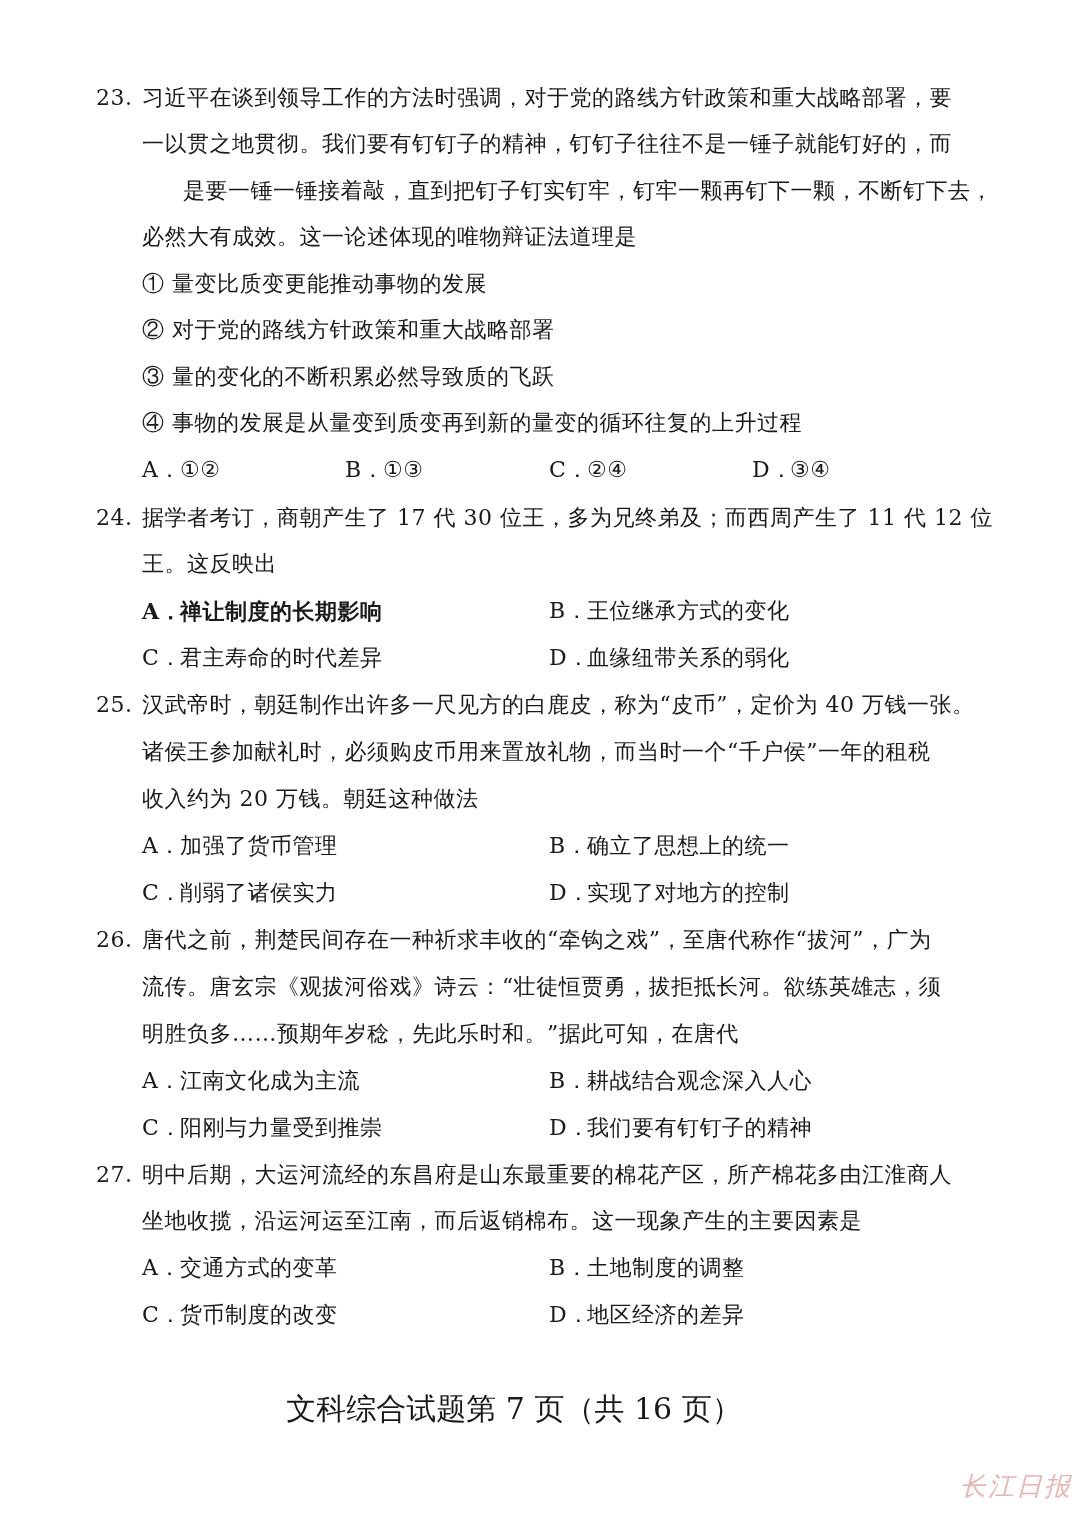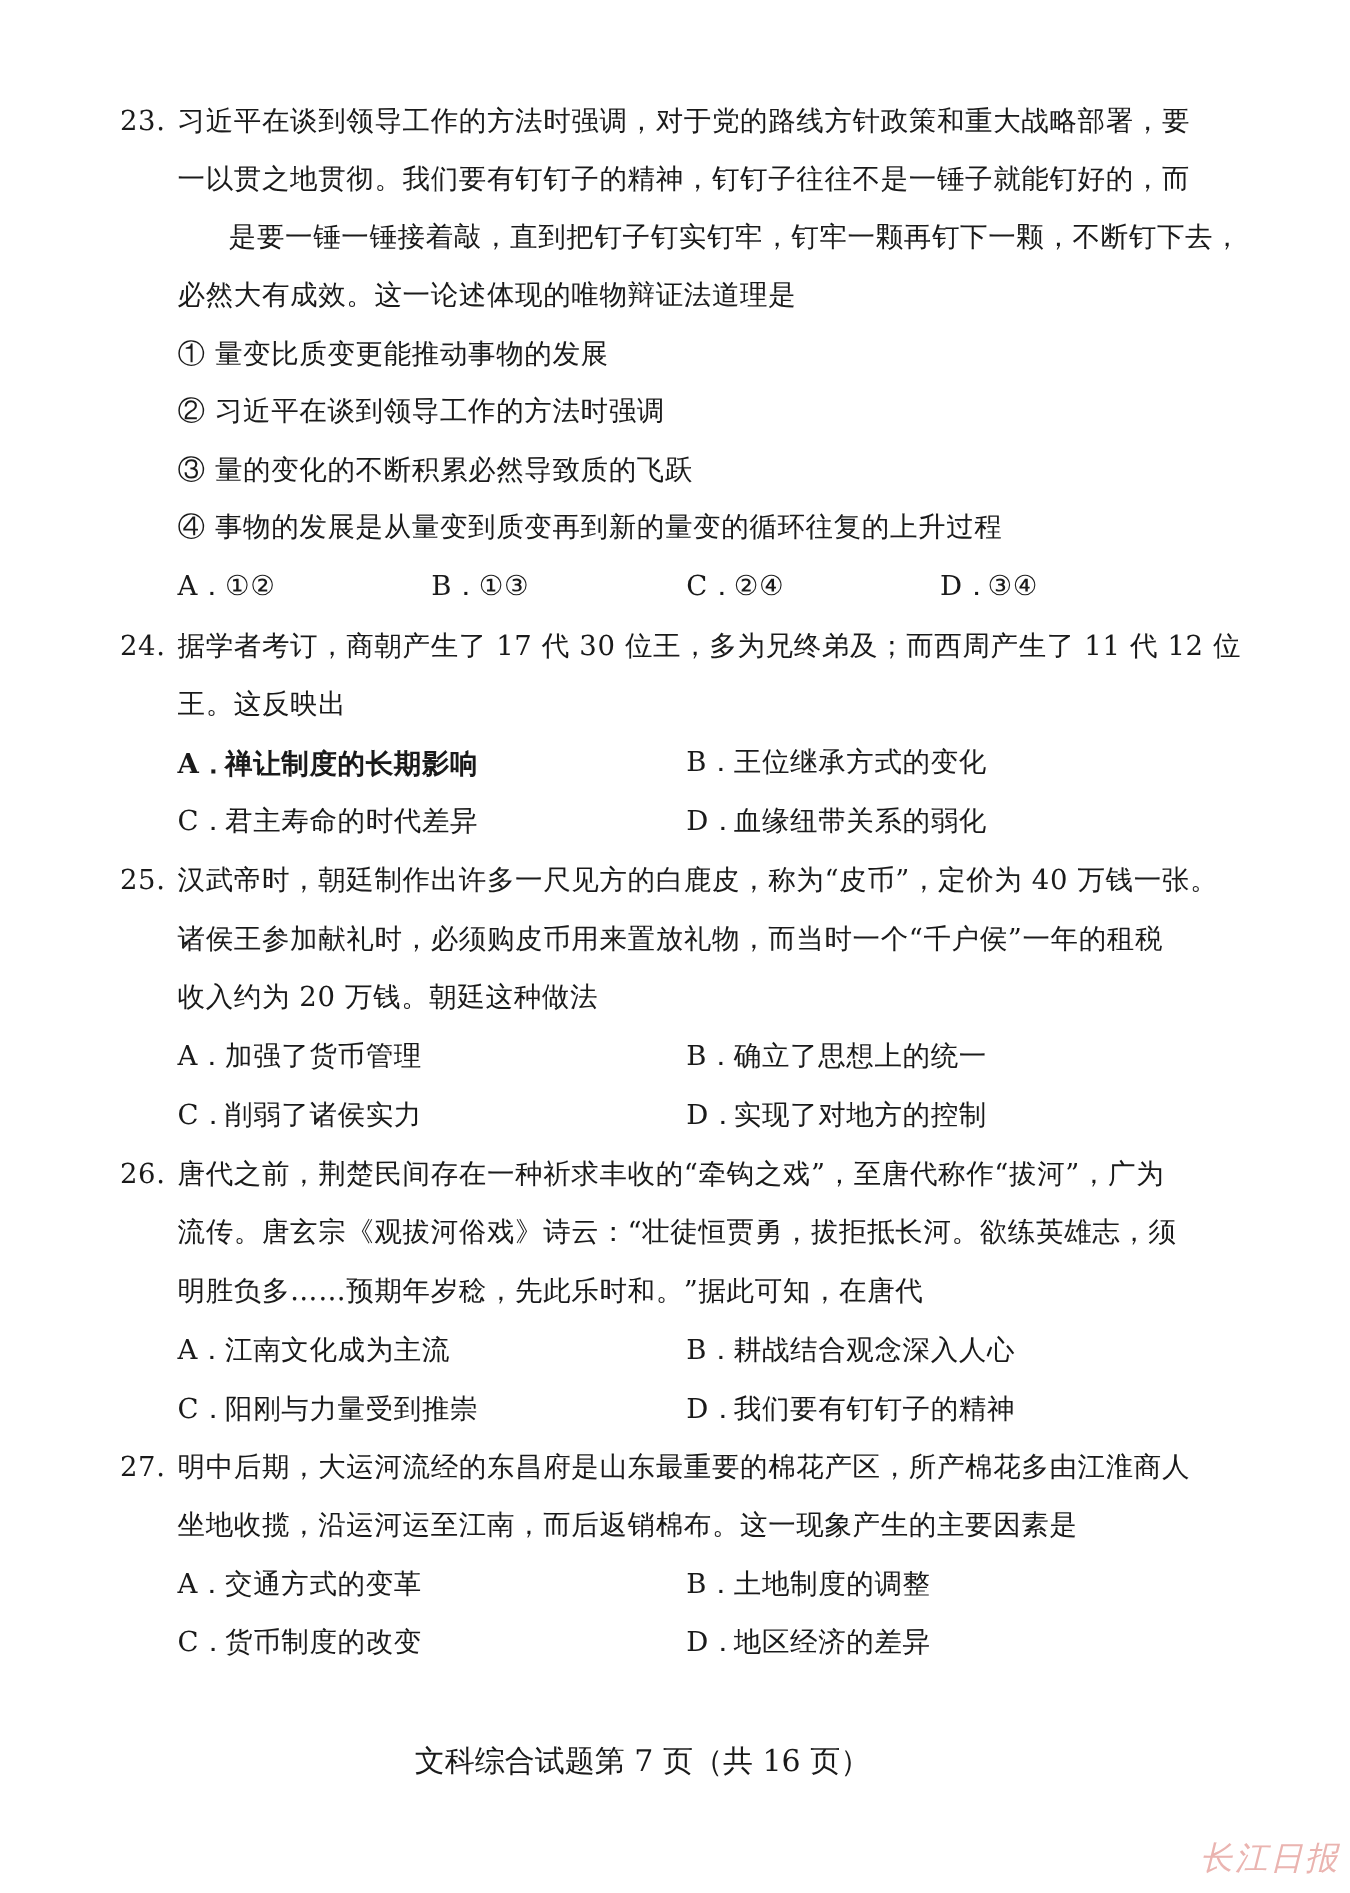--- a/index.html
+++ b/index.html
@@ -31,21 +31,21 @@
     line-height: 28px;
     white-space: nowrap;
     letter-spacing: 0.5px;
   }
   .opt .letter { display: inline-block; width: 38px; }
   .footer {
     position: absolute;
     top: 1395px;
     left: 0; width: 1028px;
     text-align: center;
-    font-size: 24px;
+    font-size: 30px;
     line-height: 28px;
   }
   .watermark {
     position: absolute;
     right: 8px;
     bottom: 10px;
     font-size: 26px;
     color: #e7a7a3;
     font-style: italic;
     letter-spacing: 2px;
@@ -59,21 +59,21 @@
 
   <div>
     <div class="q-line" style="left:96px; top:84px;">
       <span class="qnum">23.</span><span>习近平在谈到领导工作的方法时强调，对于党的路线方针政策和重大战略部署，要</span>
     </div>
     <div class="q-line" style="left:142px; top:130px;">一以贯之地贯彻。我们要有钉钉子的精神，钉钉子往往不是一锤子就能钉好的，而</div>
     <div class="q-line" style="left:142px; top:177px;margin-left:41px;">是要一锤一锤接着敲，直到把钉子钉实钉牢，钉牢一颗再钉下一颗，不断钉下去，</div>
     <div class="q-line" style="left:142px; top:223px;">必然大有成效。这一论述体现的唯物辩证法道理是</div>
 
     <div class="q-line" style="left:142px; top:270px;">① 量变比质变更能推动事物的发展</div>
-    <div class="q-line" style="left:142px; top:316px;">② 习近平在谈到领导工作的方法时强调</div>
+    <div class="q-line" style="left:142px; top:316px;">② 对于党的路线方针政策和重大战略部署</div>
     <div class="q-line" style="left:142px; top:363px;">③ 量的变化的不断积累必然导致质的飞跃</div>
     <div class="q-line" style="left:142px; top:409px;">④ 事物的发展是从量变到质变再到新的量变的循环往复的上升过程</div>
 
     <div class="opt" style="left:142px; top:456px;"><span class="letter">A．</span><span>①②</span></div>
     <div class="opt" style="left:345px; top:456px;"><span class="letter">B．</span><span>①③</span></div>
     <div class="opt" style="left:549px; top:456px;"><span class="letter">C．</span><span>②④</span></div>
     <div class="opt" style="left:752px; top:456px;"><span class="letter">D．</span><span>③④</span></div>
   </div>
 
   <div>

